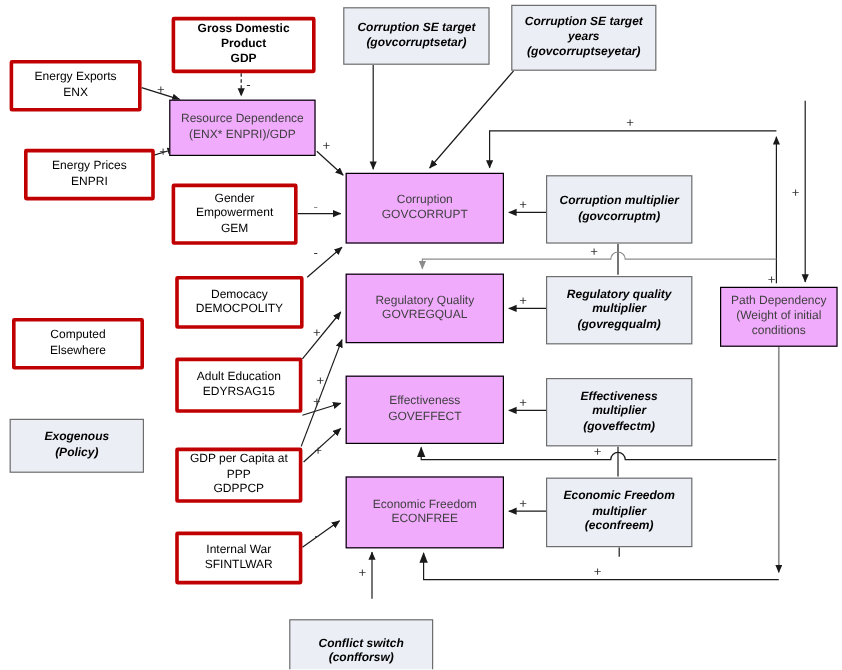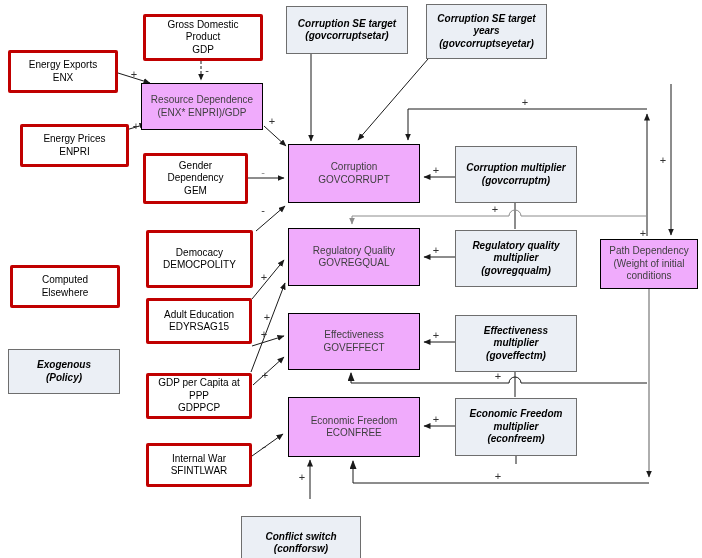--- a/index.html
+++ b/index.html
@@ -84,44 +84,44 @@
     <text class="sign" x="436" y="339" text-anchor="middle">+</text>
     <text class="sign" x="436" y="423" text-anchor="middle">+</text>
     <text class="sign" x="525" y="106" text-anchor="middle">+</text>
     <text class="sign" x="495" y="213" text-anchor="middle">+</text>
     <text class="sign" x="498" y="380" text-anchor="middle">+</text>
     <text class="sign" x="498" y="480" text-anchor="middle">+</text>
     <text class="sign" x="663" y="164" text-anchor="middle">+</text>
     <text class="sign" x="643" y="237" text-anchor="middle">+</text>
   </svg>
 
-  <div class="node red" style="left:143px;top:14px;width:120px;height:47px;">Gross Domestic
+  <div class="node red" style="left:143px;top:14px;width:120px;height:47px;font-weight:bold;">Gross Domestic
 Product
 GDP</div>
   <div class="node gray" style="left:286px;top:6px;width:122px;height:48px;">Corruption SE target
 (govcorruptsetar)</div>
   <div class="node gray" style="left:426px;top:4px;width:121px;height:55px;">Corruption SE target
 years
 (govcorruptseyetar)</div>
 
   <div class="node red" style="left:8px;top:50px;width:110px;height:43px;">Energy Exports
 ENX</div>
   <div class="node red" style="left:20px;top:124px;width:109px;height:43px;">Energy Prices
 ENPRI</div>
   <div class="node red" style="left:10px;top:265px;width:110px;height:43px;">Computed
 Elsewhere</div>
   <div class="node gray" style="left:8px;top:349px;width:112px;height:45px;">Exogenous
 (Policy)</div>
 
   <div class="node plain" style="left:141px;top:83px;width:122px;height:47px;">Resource Dependence
 (ENX* ENPRI)/GDP</div>
   <div class="node red" style="left:143px;top:153px;width:105px;height:51px;">Gender
-Dependency
+Empowerment
 GEM</div>
-  <div class="node red" style="left:146px;top:230px;width:107px;height:58px;">Democacy
+  <div class="node red" style="left:146px;top:230px;width:107px;height:44px;">Democacy
 DEMOCPOLITY</div>
   <div class="node red" style="left:146px;top:298px;width:106px;height:46px;">Adult Education
 EDYRSAG15</div>
   <div class="node red" style="left:146px;top:373px;width:106px;height:46px;">GDP per Capita at
 PPP
 GDPPCP</div>
   <div class="node plain" style="left:288px;top:144px;width:132px;height:59px;">Corruption
 GOVCORRUPT</div>
 
   <div class="node red" style="left:146px;top:443px;width:106px;height:44px;">Internal War

